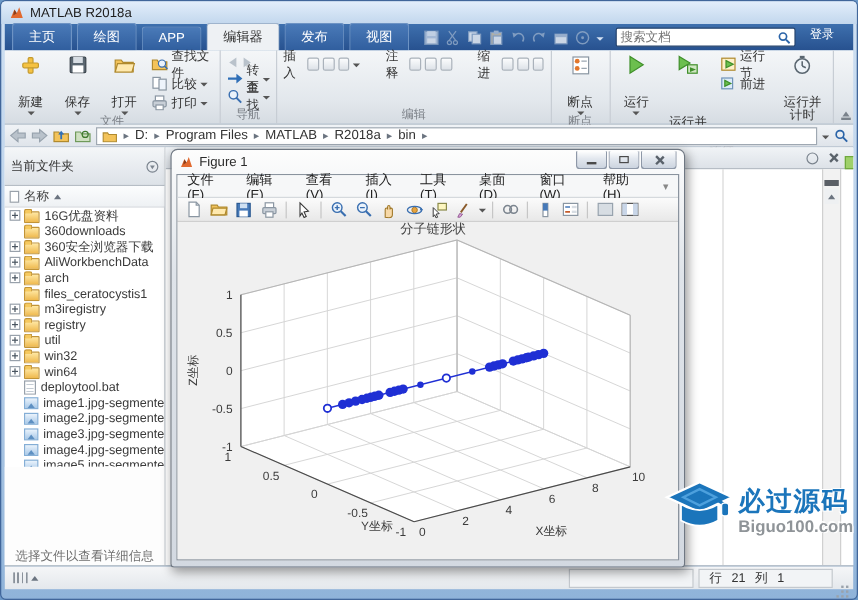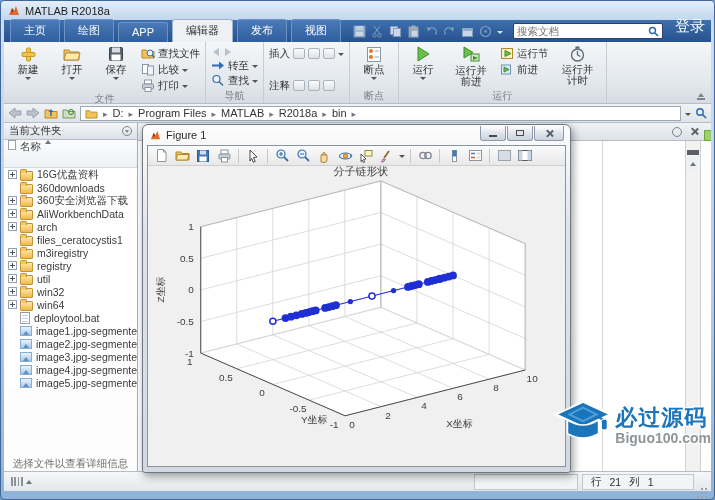--- a/index.html
+++ b/index.html
@@ -9,28 +9,28 @@
 
 .titlebar{position:absolute;top:0;left:0;right:0;height:19px;display:flex;align-items:center;gap:5px;padding-left:6px;background:linear-gradient(#e3eefb,#c2d7ed);color:#1d1d1d;font-size:11px}
 
 .tabstrip{position:absolute;top:19px;left:3px;right:3px;height:22px;background:linear-gradient(#3e70ae,#27518f);display:flex;align-items:flex-end;padding-left:6px}
 .rtab{display:inline-block;padding:3px 13px 4px;margin-right:4px;color:#fff;font-size:11px;background:linear-gradient(#4a7ab8,#305e9e);border:1px solid #6d93c4;border-bottom:none;border-radius:3px 3px 0 0;cursor:default}
 .rtab.active{background:#eef1f4;color:#333;border-color:#9fb4cd}
 .qat{display:flex;align-items:center;gap:5px;margin-left:8px;margin-bottom:4px}
 .qicon{width:13px;height:13px;display:inline-block;opacity:.75}
 .searchbox{margin-left:10px;margin-bottom:3px;width:150px;height:16px;background:#fff;border:1px solid #27456e;border-radius:2px;display:flex;align-items:center;padding:0 3px}
 .searchbox input{border:none;outline:none;flex:1;font-size:10.5px;font-family:inherit;color:#444;background:transparent;min-width:0}
-.login{margin-left:12px;margin-bottom:6px;color:#fff;font-size:15px}
+.login{margin-left:12px;margin-bottom:6px;color:#fff;font-size:10px}
 
 .ribbon{position:absolute;top:41px;left:3px;right:3px;height:62px;background:linear-gradient(#f4f6f8,#e2e7ec 70%,#d6dce2);border-bottom:1px solid #b6bdc5;display:flex}
 .rgroup{display:flex;flex-direction:column;border-right:1px solid #c7cdd4;padding:2px 3px 0}
 .rgroup-body{flex:1;display:flex;gap:2px}
 .rgroup-label{height:13px;text-align:center;font-size:10px;color:#7a7f86;line-height:12px}
 .bigbtn{width:42px;display:flex;flex-direction:column;align-items:center;justify-content:flex-start;padding-top:1px;border-radius:2px;cursor:default}
-.bigbtn .blabel{font-size:10.5px;color:#333;margin-top:1px;text-align:center;line-height:11px;white-space:pre-line}
+.bigbtn .blabel{font-size:10.5px;color:#333;margin-top:17px;text-align:center;line-height:11px;white-space:pre-line}
 .bigbtn.wide{width:50px}
 .bicon{width:20px;height:18px;display:flex;align-items:center;justify-content:center}
 .caret{width:0;height:0;border-left:3px solid transparent;border-right:3px solid transparent;border-top:3px solid #555;display:inline-block;margin-top:2px}
 .smallcol{display:flex;flex-direction:column;justify-content:flex-start;gap:1px;padding-top:2px}
 .smallbtn{display:flex;align-items:center;gap:3px;height:15px;font-size:10.5px;color:#333;padding:0 2px;border-radius:2px}
 .sicon{width:14px;height:13px;display:inline-block}
 .mini{width:12px;height:11px;background:linear-gradient(#fbfcfd,#dde2e8);border:1px solid #aab2bb;border-radius:2px;display:inline-block}
 .navarrows{display:flex;gap:6px;height:14px;align-items:center;padding:1px 4px 0}
 .tri-l{width:0;height:0;border-top:4px solid transparent;border-bottom:4px solid transparent;border-right:6px solid #b9c2cb}
 .tri-r{width:0;height:0;border-top:4px solid transparent;border-bottom:4px solid transparent;border-left:6px solid #b9c2cb}
@@ -40,24 +40,24 @@
 
 .addressbar{position:absolute;top:103px;left:3px;right:3px;height:19px;background:linear-gradient(#f0f3f6,#dfe4ea);border-bottom:1px solid #b6bdc5;display:flex;align-items:center;gap:4px;padding:0 4px}
 .nav-ic{width:14px;height:12px;display:inline-block}
 .crumb-field{flex:1;height:15px;background:#fff;border:1px solid #9fa8b2;display:flex;align-items:center;padding:0 4px;overflow:hidden}
 .crumb{font-size:11px;color:#333;white-space:nowrap}
 .crumb::before{content:"\25B8";color:#6b7480;font-size:9px;margin:0 5px}
 .addr-right{display:flex;align-items:center;gap:4px}
 
 .main{position:absolute;top:122px;left:3px;right:3px;bottom:28px;display:flex;background:#fff}
 .sidebar{width:134px;border-right:1px solid #aab1b9;display:flex;flex-direction:column;background:#fff}
-.panel-h{height:17px;background:linear-gradient(#f4f6f8,#dde2e8);border-bottom:1px solid #b6bdc5;display:flex;align-items:center;padding:0 5px;font-size:10.5px;color:#333}
+.panel-h{height:32px;background:linear-gradient(#f4f6f8,#dde2e8);border-bottom:1px solid #b6bdc5;display:flex;align-items:center;padding:0 5px;font-size:10.5px;color:#333}
 .panel-h .circ{margin-left:auto;width:10px;height:10px;border:1px solid #7c858f;border-radius:50%;position:relative}
 .panel-h .circ::before{content:"";position:absolute;left:2px;top:3px;border-left:2.5px solid transparent;border-right:2.5px solid transparent;border-top:3px solid #7c858f}
-.colheader{height:28px;border-bottom:1px solid #d6dade;display:flex;gap:4px;padding:0 4px;background:linear-gradient(#fcfdfe,#eef1f4);font-size:10.5px;color:#444}
+.colheader{height:18px;border-bottom:1px solid #d6dade;display:flex;align-items:center;gap:4px;padding:0 4px;background:linear-gradient(#fcfdfe,#eef1f4);font-size:10.5px;color:#444}
 .colheader .doc{width:8px;height:10px;background:#fff;border:1px solid #9aa2ab}
 .sort{width:0;height:0;border-left:3px solid transparent;border-right:3px solid transparent;border-bottom:4px solid #6b7480;display:inline-block}
 .filelist{flex:1;overflow:hidden}
 .fitem{display:flex;align-items:center;height:13px;padding-left:4px;white-space:nowrap;overflow:hidden;font-size:10.5px;color:#3a3a3a}
 .exp{width:9px;height:9px;display:inline-block;position:relative;flex:none;margin-right:3px}
 .exp.yes{border:1px solid #98a1ab;background:#fff}
 .exp.yes::before{content:"";position:absolute;left:1px;right:1px;top:3px;height:1px;background:#4a5560}
 .exp.yes::after{content:"";position:absolute;top:1px;bottom:1px;left:3px;width:1px;background:#4a5560}
 .fico{display:inline-block;flex:none;margin-right:4px}
 .ico-folder{width:13px;height:10px;background:linear-gradient(#ffe8a3,#efb94e);border:1px solid #c29436;border-radius:1px;position:relative;margin-top:2px}
@@ -190,37 +190,37 @@
               <svg width="17" height="17" viewBox="0 0 17 17">
                 <rect x="6.5" y="2" width="4" height="13" rx="1" fill="#f5c242" stroke="#c49a2e"></rect>
                 <rect x="2" y="6.5" width="13" height="4" rx="1" fill="#f5c242" stroke="#c49a2e"></rect>
               </svg>
             </span>
           <span class="blabel">新建</span>
             <span class="caret"></span>
         </div>
         <div class="bigbtn">
           <span class="bicon">
-              <svg width="18" height="16" viewBox="0 0 18 16">
-                <path d="M1 4h5l1.5 2H16v8H1z" fill="#f3c35a" stroke="#b08a2e"></path>
-                <path d="M3 7h14l-2 7H1z" fill="#ffe9ae" stroke="#b08a2e"></path>
-              </svg>
-            </span>
-          <span class="blabel">打开</span>
-            <span class="caret"></span>
-        </div>
-        <div class="bigbtn">
-          <span class="bicon">
               <svg width="16" height="16" viewBox="0 0 16 16">
                 <rect x="1.5" y="1.5" width="13" height="13" rx="1" fill="#5a6670" stroke="#3c454d"></rect>
                 <rect x="4" y="1.5" width="8" height="5" fill="#d7dde3"></rect>
                 <rect x="3.5" y="8.5" width="9" height="6" fill="#fff"></rect>
               </svg>
             </span>
           <span class="blabel">保存</span>
+            <span class="caret"></span>
+        </div>
+        <div class="bigbtn">
+          <span class="bicon">
+              <svg width="18" height="16" viewBox="0 0 18 16">
+                <path d="M1 4h5l1.5 2H16v8H1z" fill="#f3c35a" stroke="#b08a2e"></path>
+                <path d="M3 7h14l-2 7H1z" fill="#ffe9ae" stroke="#b08a2e"></path>
+              </svg>
+            </span>
+          <span class="blabel">打开</span>
             <span class="caret"></span>
         </div>
         <div class="smallcol">
           <div class="smallbtn">
             <span class="sicon"><svg width="14" height="13" viewBox="0 0 14 13">
                   <path d="M1 3h4l1 1.5h7V11H1z" fill="#f3c35a" stroke="#b08a2e"></path>
                   <circle cx="9" cy="6" r="3" fill="#eaf2fb" stroke="#3a6fb0"></circle>
                   <line x1="11" y1="8" x2="13.5" y2="10.5" stroke="#3a6fb0" stroke-width="1.4"></line>
                 </svg></span>
             <span>查找文件</span>
@@ -267,21 +267,21 @@
                 <line x1="8" y1="7.5" x2="12" y2="11.5" stroke="#3a6fb0" stroke-width="1.6"></line>
               </svg></span>
           <span>查找</span>
             <span class="caret"></span>
         </div>
       </div>
       <div class="rgroup-label">导航</div>
     </div>
 
     <div class="rgroup">
-      <div class="rgroup-body" style="flex-direction:column;gap:17px;padding-top:2px">
+      <div class="rgroup-body" style="flex-direction:row;gap:17px;padding-top:2px">
         <div class="smallbtn">
           <span>插入</span>
           <span class="mini"></span>
             <span class="mini"></span>
             <span class="mini"></span>
             <span class="caret"></span>
         </div>
         <div class="smallbtn">
           <span>注释</span>
           <span class="mini"></span>
@@ -560,20 +560,31 @@
           </span>
         <span class="wbtn">
             <span class="boxy"></span>
           </span>
         <span class="wbtn" style="width:30px">
             <span class="xicon"></span>
           </span>
       </span>
     </div>
     <div class="fig-client">
+      <div class="fig-menubar" id="fig-menus">
+          <span class="fmenu">文件(F)</span>
+          <span class="fmenu">编辑(E)</span>
+          <span class="fmenu">查看(V)</span>
+          <span class="fmenu">插入(I)</span>
+          <span class="fmenu">工具(T)</span>
+          <span class="fmenu">桌面(D)</span>
+          <span class="fmenu">窗口(W)</span>
+          <span class="fmenu">帮助(H)</span>
+          <span class="pin">▾</span>
+        </div>
       <div class="fig-toolbar">
         <span class="tbtn">
             <svg width="15" height="15" viewBox="0 0 15 15">
               <path d="M3.5 1.5h6l2.5 2.5v9.5h-8.5z" fill="#fff" stroke="#8a96a2"></path>
               <path d="M9.5 1.5v2.5h2.5" fill="none" stroke="#8a96a2"></path>
             </svg>
           </span>
         <span class="tbtn">
             <svg width="15" height="15" viewBox="0 0 15 15">
               <path d="M1 4h5l1 1.5h7V12H1z" fill="#f3c35a" stroke="#b08a2e"></path>

